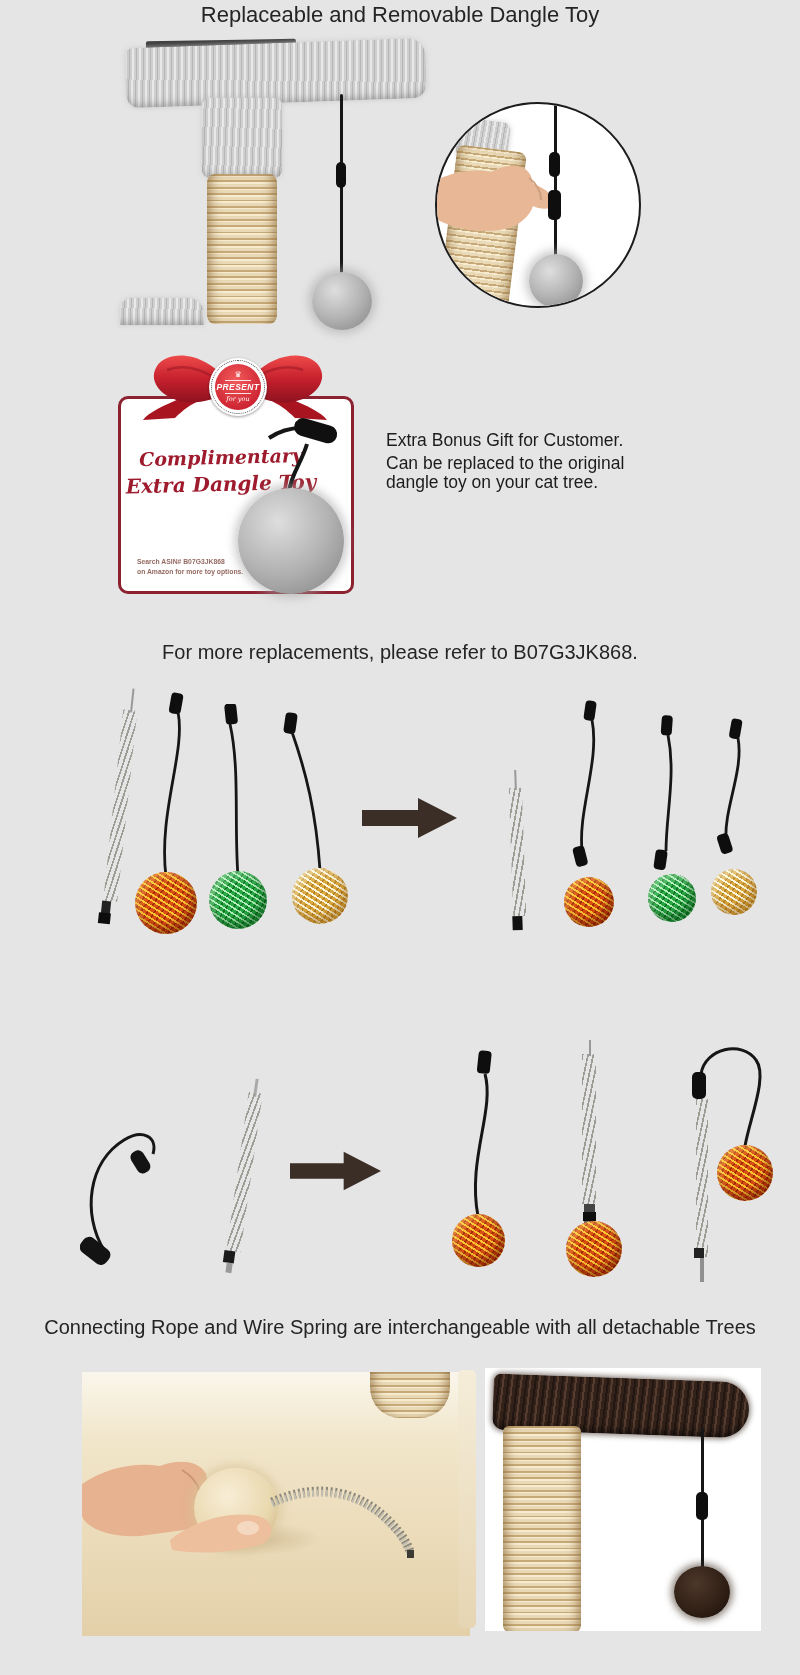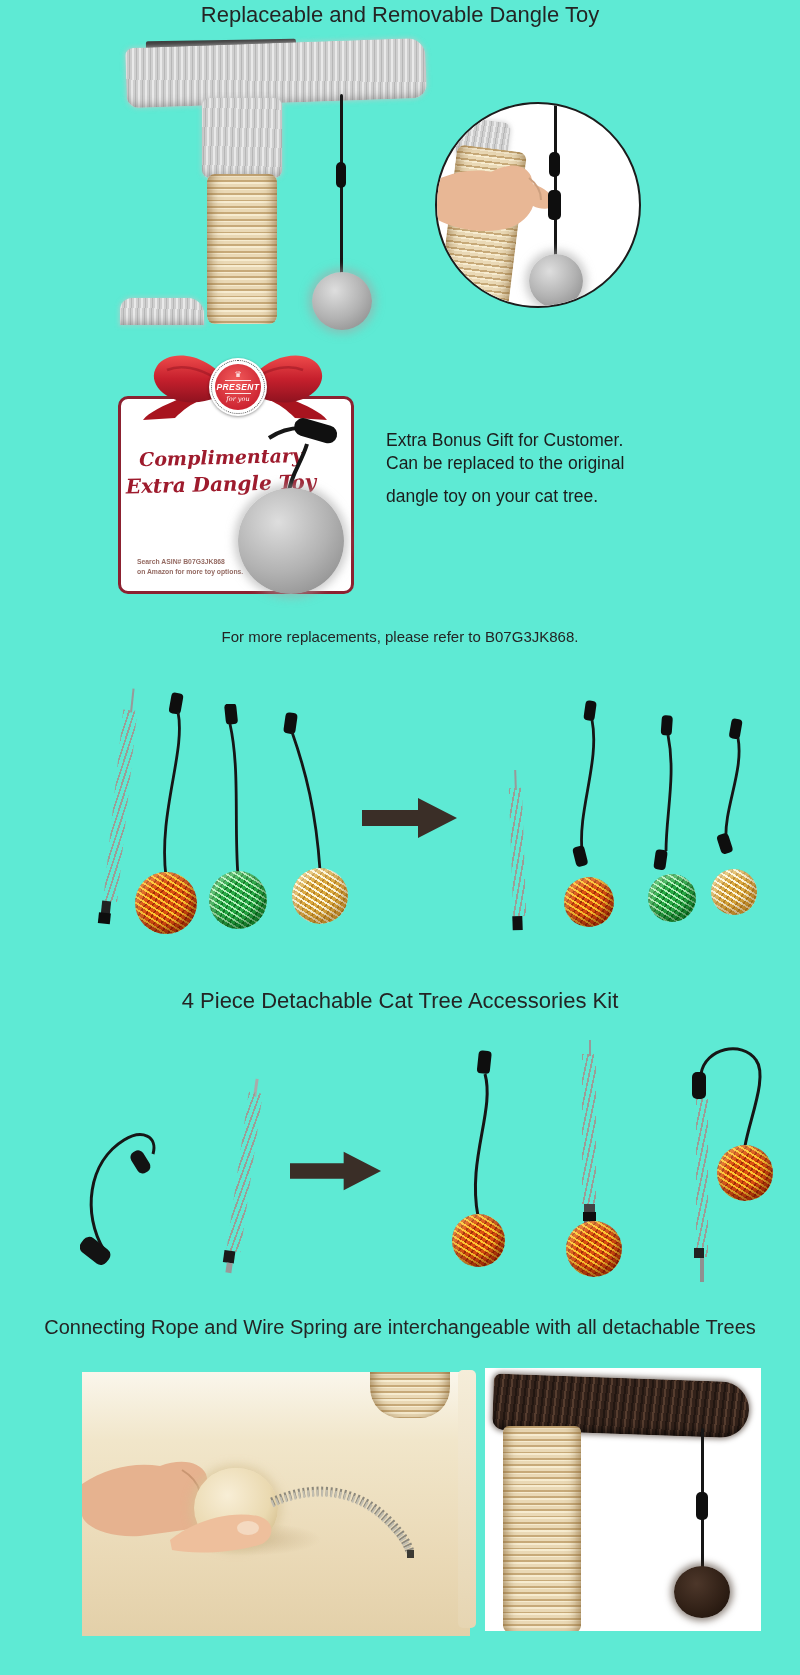--- a/index.html
+++ b/index.html
@@ -1,16 +1,16 @@
 <!DOCTYPE html>
 <html><head>
 <meta charset="utf-8">
 <style>
   html,body{margin:0;padding:0;background:#fff;}
-  #canvas{position:relative;width:800px;height:1675px;background:#5eead4;overflow:hidden;
+  #canvas{position:relative;width:800px;height:1675px;background:#e5e5e5;overflow:hidden;
           font-family:"Liberation Sans","DejaVu Sans",sans-serif;}
   .abs{position:absolute;}
   .h{position:absolute;left:0;width:800px;text-align:center;color:#242424;font-weight:500;}
   .plush-gray{background-color:#cfcfcf;background-image:repeating-linear-gradient(93deg, rgba(255,255,255,.55) 0 2px, rgba(255,255,255,0) 2px 4px, rgba(120,120,120,.28) 4px 5px, rgba(255,255,255,0) 5px 7px);box-shadow:inset 0 -6px 8px -4px rgba(110,110,110,.55), 0 0 4px 1px rgba(200,200,200,.6);}
   .plush-brown{background-color:#33221a;background-image:repeating-linear-gradient(95deg, rgba(150,110,85,.35) 0 2px, rgba(0,0,0,0) 2px 5px, rgba(0,0,0,.35) 5px 7px, rgba(0,0,0,0) 7px 9px);box-shadow:0 0 5px 2px rgba(48,32,22,.5), inset 0 -8px 10px -5px rgba(0,0,0,.6);}
   .sisal{background-color:#ead9b6;background-image:repeating-linear-gradient(180deg, rgba(170,130,70,.55) 0 1.8px, rgba(255,248,225,.6) 1.8px 3.4px, rgba(0,0,0,0) 3.4px 6.4px);box-shadow:inset 10px 0 12px -7px rgba(130,95,45,.7), inset -10px 0 12px -7px rgba(130,95,45,.7);}
   .cord{background:#161616;border-radius:2px;}
   .conn{background:#0e0e0e;border-radius:5px;}
   .coil{background-image:repeating-linear-gradient(102deg, #9d9d96 0 1.7px, rgba(255,255,255,0) 1.7px 5.2px);}
   .pom-gray{border-radius:50%;background:radial-gradient(circle at 38% 32%, #dedede, #b2b2b2 52%, #8e8e8e 88%);box-shadow:0 0 8px 4px rgba(165,165,165,.55);}
@@ -106,24 +106,24 @@
       <path d="M14,26 C26,18 36,16 46,16" stroke="#161616" stroke-width="4" fill="none"></path>
       <g transform="translate(42,4) rotate(16)">
           <rect width="44" height="18" rx="9" fill="#101010"></rect>
         </g>
       <path d="M52,32 C46,52 36,62 34,80" stroke="#161616" stroke-width="4" fill="none"></path>
     </svg>
     <div class="abs pom-gray" style="left:238px;top:162px;width:106px;height:106px;"></div>
 
     <div class="abs side" style="left:386px;top:104px;width:270px;">Extra Bonus Gift for Customer.</div>
     <div class="abs side" style="left:386px;top:127px;width:270px;">Can be replaced to the original</div>
-    <div class="abs side" style="left:386px;top:160px;width:270px;">dangle toy on your cat tree.</div>
-  </div>
-
-  <div class="h" style="top:628px;font-size:15px;">For more replacements, please refer to B07G3JK868.</div>
+    <div class="abs side" style="left:386px;top:146px;width:270px;">dangle toy on your cat tree.</div>
+  </div>
+
+  <div class="h" style="top:641px;font-size:20px;">For more replacements, please refer to B07G3JK868.</div>
 
   <div class="abs" style="left:100px;top:688px;width:44px;height:240px;transform:rotate(6deg);">
     <div class="abs" style="left:20px;top:0;width:2px;height:24px;background:#999;"></div>
     <div class="abs coil" style="left:13px;top:22px;width:14px;height:192px;"></div>
     <div class="abs" style="left:12px;top:214px;width:9px;height:14px;background:#222;"></div>
     <div class="abs" style="left:10px;top:226px;width:12px;height:11px;background:#0d0d0d;"></div>
   </div>
 
   <svg class="abs" style="left:150px;top:692px;" width="60" height="190" viewBox="0 0 60 190">
     <g transform="translate(22,0) rotate(10)">
@@ -183,21 +183,20 @@
       </g>
     <path d="M24,20 C30,52 10,90 12,122" stroke="#161616" stroke-width="2.8" fill="none"></path>
     <g transform="translate(2,118) rotate(-18)">
         <rect width="12" height="20" rx="4" fill="#0e0e0e"></rect>
       </g>
   </svg>
   <div class="abs ball ball-orange" style="left:564px;top:877px;width:50px;height:50px;"></div>
   <div class="abs ball ball-green" style="left:648px;top:874px;width:48px;height:48px;"></div>
   <div class="abs ball ball-gold" style="left:711px;top:869px;width:46px;height:46px;"></div>
 
-  <div class="h" style="top:988px;font-size:22px;">4 Piece Detachable Cat Tree Accessories Kit</div>
 
   <svg class="abs" style="left:80px;top:1122px;" width="95" height="145" viewBox="0 0 95 145">
     <path d="M24,128 C2,92 8,40 44,18 C62,7 78,14 73,32" stroke="#161616" stroke-width="3" fill="none"></path>
     <g transform="translate(8,112) rotate(38)">
         <rect width="32" height="18" rx="7" fill="#131313"></rect>
       </g>
     <g transform="translate(60,26) rotate(58)">
         <rect width="24" height="14" rx="6" fill="#131313"></rect>
       </g>
   </svg>

